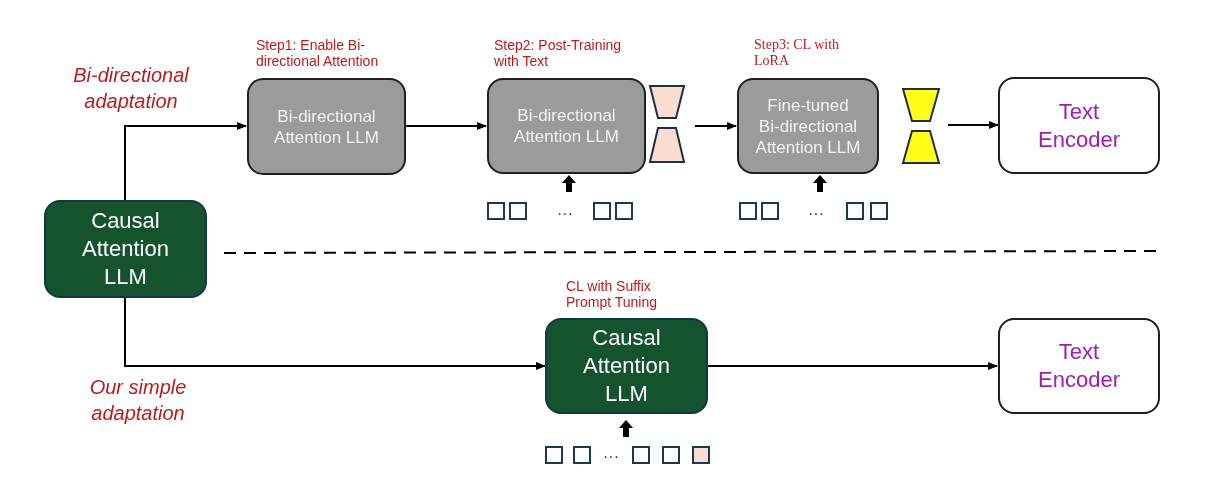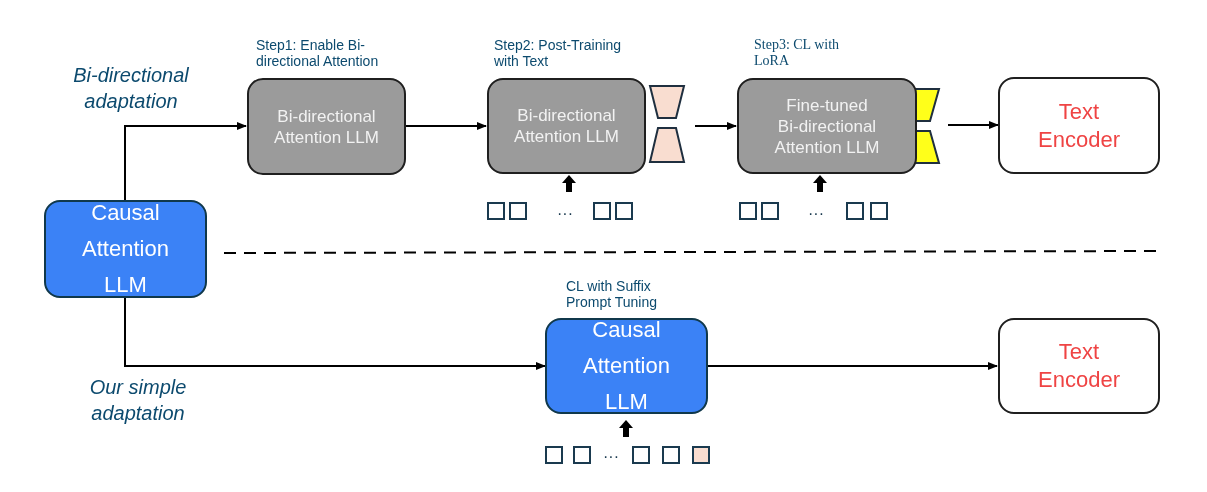--- a/index.html
+++ b/index.html
@@ -1,23 +1,23 @@
 <!DOCTYPE html>
 <html><head>
 <meta charset="utf-8">
 <style>
   html, body { margin:0; padding:0; background:#ffffff; }
   body { width:1207px; height:492px; position:relative; overflow:hidden; font-family:"Liberation Sans", sans-serif; }
   svg { position:absolute; left:0; top:0; }
-  .lbl { position:absolute; font-size:14px; line-height:16px; color:#0c4a6e; }
+  .lbl { position:absolute; font-size:14px; line-height:16px; color:#b91c1c; }
   .italic { font-style:italic; font-size:20px; line-height:26px; text-align:center; }
   .box { position:absolute; box-sizing:border-box; border:2px solid #1f1f1f; border-radius:16px; display:flex; align-items:center; justify-content:center; text-align:center; }
   .gray { background:#9b9b9b; color:#f2f2f2; font-size:17px; line-height:21px; }
-  .teal { background:#3b82f6; color:#ffffff; font-size:22px; line-height:36px; border-color:#10384b; }
-  .white { background:#ffffff; color:#ef4444; font-size:22px; line-height:28px; }
+  .teal { background:#14532d; color:#ffffff; font-size:22px; line-height:28px; border-color:#10384b; }
+  .white { background:#ffffff; color:#a21caf; font-size:22px; line-height:28px; }
   .box span { white-space:pre-line; }
 </style>
 </head>
 <body>
 
 <svg width="1207" height="492">
   <defs>
     <marker id="arr" markerWidth="10" markerHeight="10" refX="9" refY="5" orient="auto" markerUnits="userSpaceOnUse">
       <path d="M0,1 L10,5 L0,9 Z" fill="#000"></path>
     </marker>
@@ -92,21 +92,21 @@
 LLM</span>
 </div>
 <div class="box gray" style="left:247px; top:78px; width:159px; height:97px;">
   <span>Bi-directional
 Attention LLM</span>
 </div>
 <div class="box gray" style="left:487px; top:78px; width:159px; height:96px;">
   <span>Bi-directional
 Attention LLM</span>
 </div>
-<div class="box gray" style="left:737px; top:78px; width:180px; height:96px;">
+<div class="box gray" style="left:737px; top:78px; width:142px; height:96px;">
   <span>Fine-tuned
 Bi-directional
 Attention LLM</span>
 </div>
 <div class="box white" style="left:998px; top:77px; width:162px; height:97px;">
   <span>Text
 Encoder</span>
 </div>
 <div class="box teal" style="left:545px; top:318px; width:163px; height:96px;">
   <span>Causal

